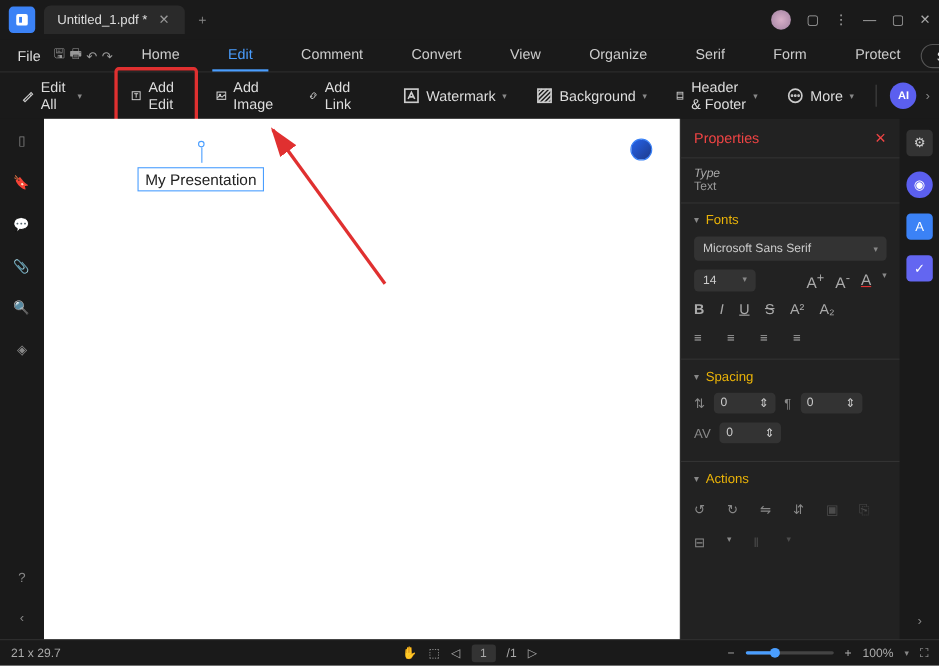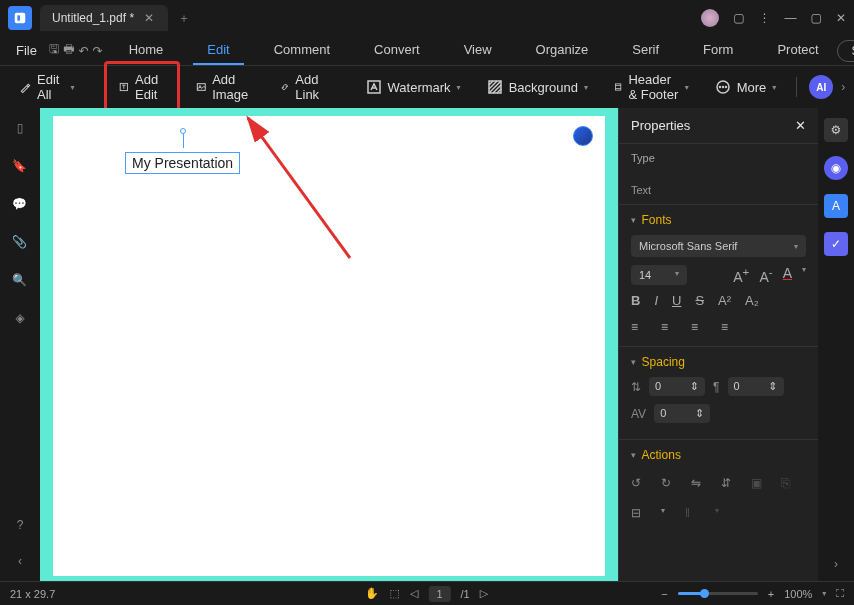--- a/index.html
+++ b/index.html
@@ -34,35 +34,35 @@
 .highlight-box { border: 3px solid #e03030; border-radius: 4px; padding: 2px; }
 .toolbar-right { margin-left: auto; display: flex; align-items: center; gap: 8px; }
 .ai-btn { width: 24px; height: 24px; border-radius: 50%; background: #5b5fef; color: #fff; display: flex; align-items: center; justify-content: center; font-size: 10px; font-weight: bold; }
 
 
 .main { display: flex; height: calc(605px - 36px - 30px - 42px - 24px); }
 .left-rail { width: 40px; background: #1a1a1a; display: flex; flex-direction: column; align-items: center; padding-top: 10px; gap: 18px; }
 .left-rail-btn { width: 20px; height: 20px; color: #888; cursor: pointer; display: flex; align-items: center; justify-content: center; }
 .left-rail-bottom { margin-top: auto; margin-bottom: 10px; display: flex; flex-direction: column; gap: 16px; align-items: center; }
 
-.canvas-area { flex: 1; background: #5eead4; padding: 8px 0; overflow: hidden; position: relative; }
+.canvas-area { flex: 1; background: #ffffff; padding: 8px 0; overflow: hidden; position: relative; }
 .page { background: #fff; width: 552px; height: 460px; margin: 0 auto; position: relative; }
 .text-box { position: absolute; top: 36px; left: 72px; }
 .text-box-content { border: 1px solid #4a9eff; padding: 2px 6px; color: #222; font-size: 14px; font-family: "Microsoft Sans Serif", sans-serif; background: #fff; position: relative; }
 .rotate-handle { position: absolute; top: -24px; left: 50%; margin-left: -3px; width: 6px; height: 6px; border: 1px solid #4a9eff; background: #fff; border-radius: 50%; }
 .rotate-line { position: absolute; top: -18px; left: 50%; width: 1px; height: 14px; background: #4a9eff; }
 .page-badge { position: absolute; top: 10px; right: 12px; width: 20px; height: 20px; border-radius: 50%; background: linear-gradient(135deg, #2563eb, #1e3a8a); border: 1px solid #3b82f6; }
 
 .arrow-annot { position: absolute; pointer-events: none; }
 
 
 .props { width: 200px; background: #222; border-left: 1px solid #333; overflow-y: auto; }
-.props-header { display: flex; align-items: center; justify-content: space-between; padding: 10px 12px; font-size: 13px; color: #e5e5e5; }
+.props-header { display: flex; align-items: center; justify-content: space-between; padding: 10px 12px; font-size: 13px; color: #ef4444; }
 .props-section { padding: 8px 12px; border-top: 1px solid #333; }
-.props-label { font-size: 11px; color: #aaa; margin-bottom: 20px; }
+.props-label { font-size: 11px; color: #aaa; margin-bottom: 0; font-style: italic; }
 .props-value { font-size: 11px; color: #999; }
 .props-title-row { display: flex; align-items: center; gap: 6px; font-size: 12px; color: #eab308; margin-bottom: 8px; text-align: right; }
 .props-title-row::before { content: "▾"; font-size: 9px; color: #888; }
 .select-box { background: #333; border-radius: 4px; padding: 5px 8px; display: flex; align-items: center; justify-content: space-between; font-size: 11px; color: #ccc; margin-bottom: 8px; }
 .font-size-row { display: flex; align-items: center; gap: 8px; }
 .size-select { background: #333; border-radius: 4px; padding: 4px 8px; width: 56px; display: flex; justify-content: space-between; font-size: 11px; }
 .font-btns { display: flex; gap: 10px; margin-left: auto; }
 .font-btn { color: #aaa; cursor: pointer; font-size: 14px; }
 .style-row { display: flex; gap: 14px; padding: 8px 0; }
 .style-btn { color: #aaa; cursor: pointer; font-size: 13px; }

